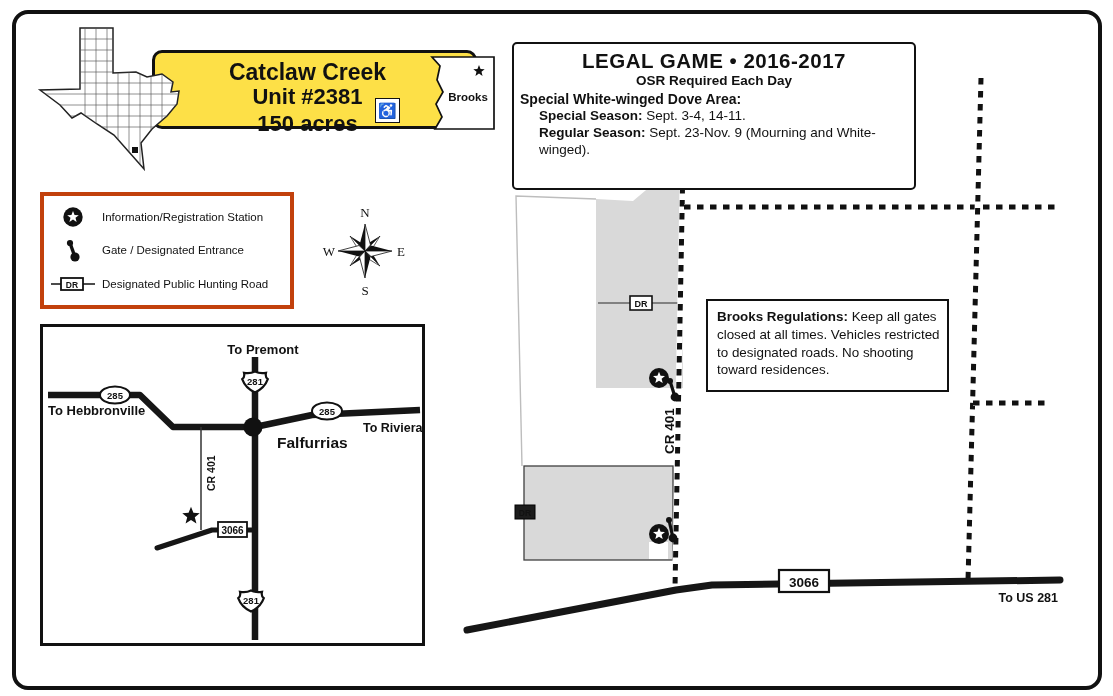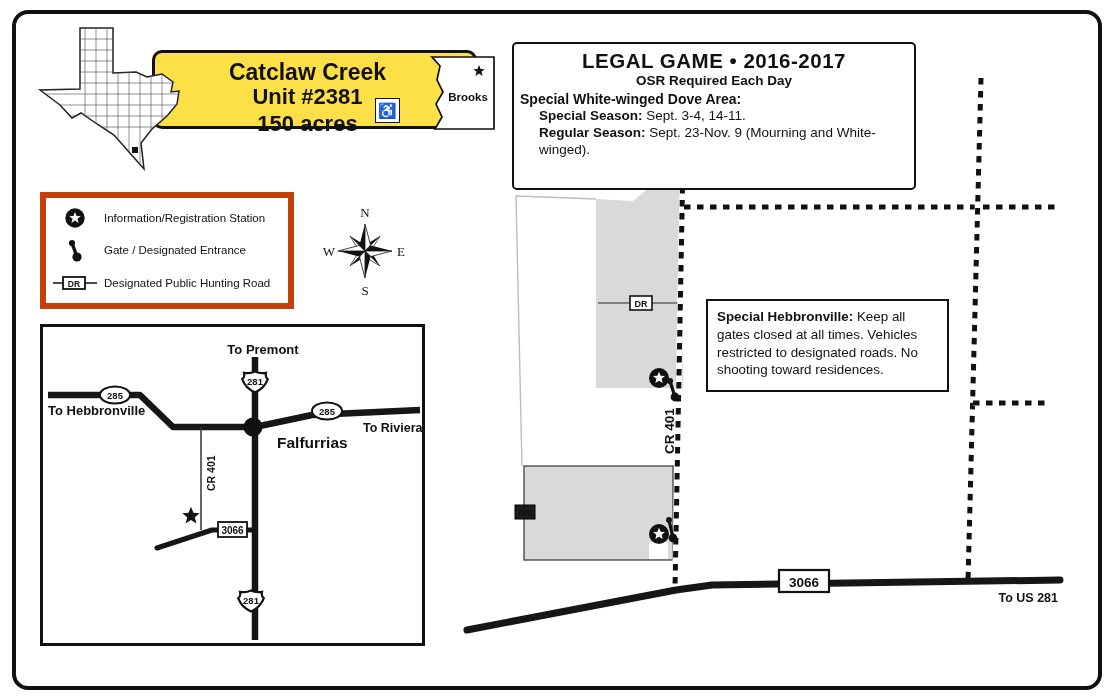--- a/index.html
+++ b/index.html
@@ -17,21 +17,21 @@
         display:flex;align-items:center;justify-content:center;font-size:15px;line-height:1;}
   
   .legal-box{left:512px;top:42px;width:404px;height:148px;border:2.5px solid #111;border-radius:5px;
         background:#fff;box-sizing:border-box;}
   .lg-title{font-size:20.5px;font-weight:bold;text-align:center;margin-top:5px;letter-spacing:.5px;}
   .lg-osr{font-size:13.5px;font-weight:bold;text-align:center;}
   .lg-head{font-size:14px;font-weight:bold;margin:3px 0 0 6px;}
   .lg-line{font-size:13.5px;margin-left:25px;line-height:1.26;}
   .b{font-weight:bold;}
   
-  .legend-box{left:40px;top:192px;width:254px;height:117px;border:6px solid #c2410c;background:#fff;
+  .legend-box{left:40px;top:192px;width:254px;height:117px;border:4px solid #c2410c;background:#fff;
         display:flex;flex-direction:column;justify-content:space-around;padding:4px 0;box-sizing:border-box;}
   .lg-row{display:flex;align-items:center;height:26px;}
   .lg-ic{width:58px;display:flex;justify-content:center;align-items:center;}
   .lg-lab{font-size:11.5px;}
   .swatch{width:27px;height:25px;background:#d9d9d9;}
   
   .regs-box{left:706px;top:299px;width:243px;height:93px;border:2.5px solid #111;background:#fff;
         box-sizing:border-box;padding:7px 6px 7px 9px;font-size:13.4px;line-height:1.33;}
   svg text{font-family:"Liberation Sans",sans-serif;fill:#111;}
   svg .serif{font-family:"Liberation Serif",serif;}
@@ -236,16 +236,16 @@
     </g>
 
     <text x="223" y="30" text-anchor="middle" font-size="13" font-weight="bold">To Premont</text>
     <text x="8" y="91" font-size="13" font-weight="bold">To Hebbronville</text>
     <text x="323" y="108" font-size="12.5" font-weight="bold">To Riviera</text>
     <text x="237" y="124" font-size="15.5" font-weight="bold">Falfurrias</text>
     <text transform="translate(175,167) rotate(-90)" font-size="10.5" font-weight="bold">CR 401</text>
   </svg>
 
   <div class="abs regs-box">
-    <span class="b">Special Hebbronville:</span><span>  Keep all gates closed at all times.  Vehicles restricted to designated roads. No shooting toward residences.</span>
+    <span class="b">Brooks Regulations:</span><span>  Keep all gates closed at all times.  Vehicles restricted to designated roads. No shooting toward residences.</span>
   </div>
 
 </div>
 
 </body></html>

